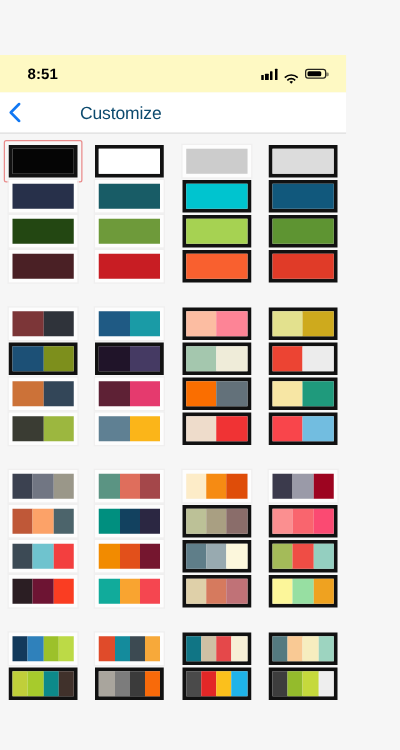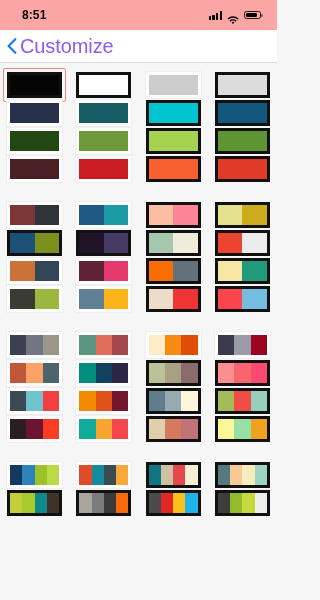--- a/index.html
+++ b/index.html
@@ -11,21 +11,22 @@
     position:relative;
   }
 
   
   .statusbar {
     height:30px;
     display:flex;
     align-items:center;
     justify-content:space-between;
     padding:0 16px 0 22px;
-    background:#fca5a5;
+    background:#fef9c3;
+    margin-top:44px;
   }
   .status-time {
     font-size:12px;
     font-weight:600;
     color:#000;
     letter-spacing:.1px;
   }
   .status-icons { display:flex; align-items:center; gap:5px; }
   .signal { display:flex; align-items:flex-end; gap:1.3px; height:9px; }
   .signal i { width:2.4px; background:#000; border-radius:.4px; display:block; }
@@ -52,21 +53,21 @@
     display:flex;
     align-items:center;
     position:relative;
     border-bottom:.5px solid #dcdcdc;
   }
   .back {
     display:flex; align-items:center; gap:3px;
     padding-left:7px; cursor:pointer;
   }
   .chev { width:10px; height:16px; flex:none; }
-  .back-label { font-size:20px; color:#8b5cf6; letter-spacing:-.1px; }
+  .back-label { font-size:14px; color:#0c4a6e; letter-spacing:-.1px;margin-left:44px; }
   .nav-title {
     font-size:14px; color:#000; font-weight:400;
     position:absolute; left:105px;
   }
 
   
   .grid {
     padding:8px 0 0 0;
     display:flex;
     flex-direction:column;

